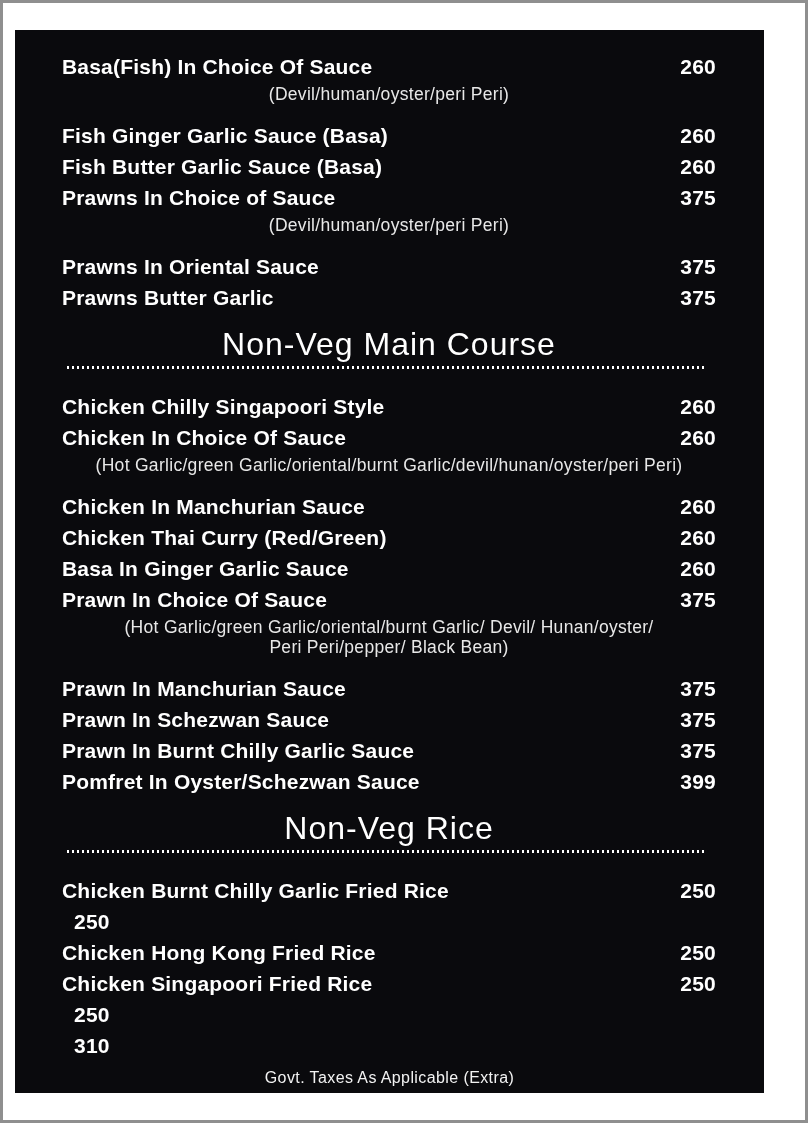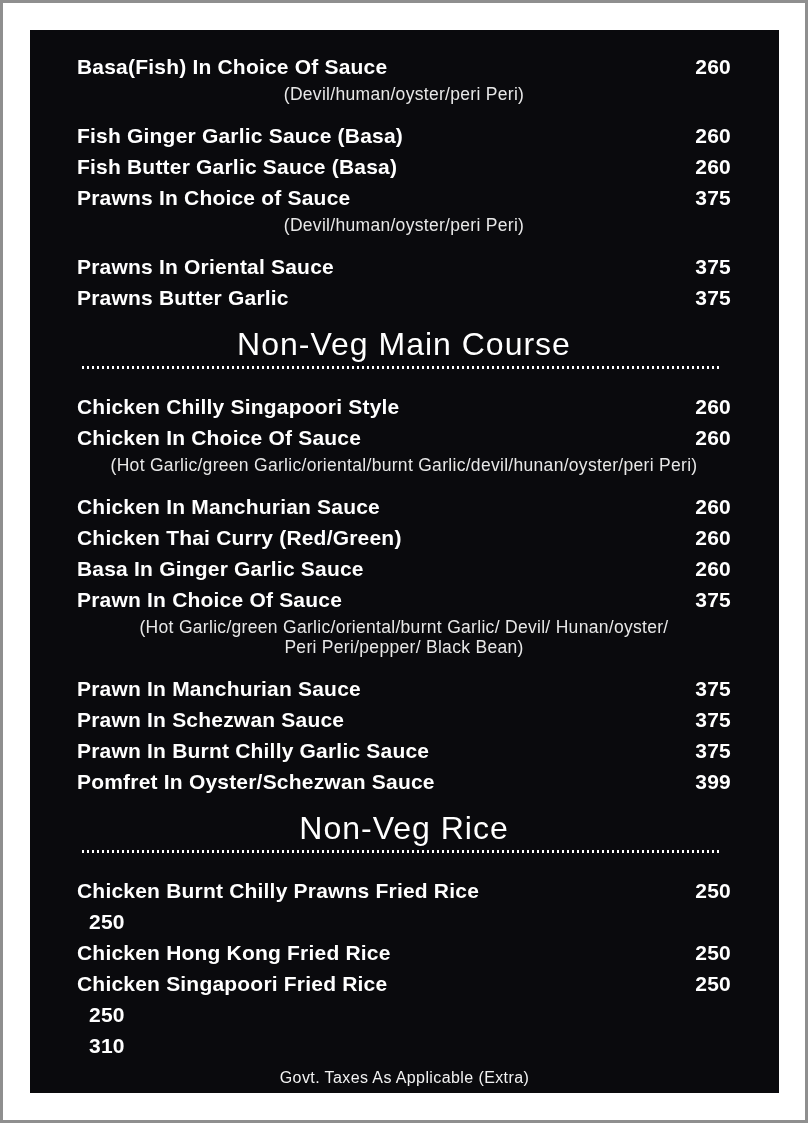--- a/index.html
+++ b/index.html
@@ -12,21 +12,21 @@
     position: relative;
     width: 808px;
     height: 1123px;
     background: #ffffff;
     border: 3px solid #8f8f8f;
     box-sizing: border-box;
     overflow: hidden;
   }
   .panel {
     position: absolute;
-    left: 27px;              
+    left: 12px;              
     top: 27px;
     width: 749px;
     height: 1063px;
     background: #0a0a0d;
     color: #ffffff;
     box-sizing: border-box;
     padding: 21px 48px 0 47px;
   }
   .item {
     display: flex;
@@ -161,21 +161,21 @@
         <span class="iname">Pomfret In Oyster/Schezwan Sauce</span>
         <span class="iprice">399</span>
       </div>
     </div>
 
     <div>
       <div class="heading">Non-Veg Rice</div>
       <div class="divider"></div>
 
       <div class="item">
-        <span class="iname">Chicken Burnt Chilly Prawns Fried Rice</span>
+        <span class="iname">Chicken Burnt Chilly Garlic Fried Rice</span>
         <span class="iprice">250</span>
       </div>
       <div class="item">
         <span class="iprice">250</span>
       </div>
       <div class="item">
         <span class="iname">Chicken Hong Kong Fried Rice</span>
         <span class="iprice">250</span>
       </div>
       <div class="item">

